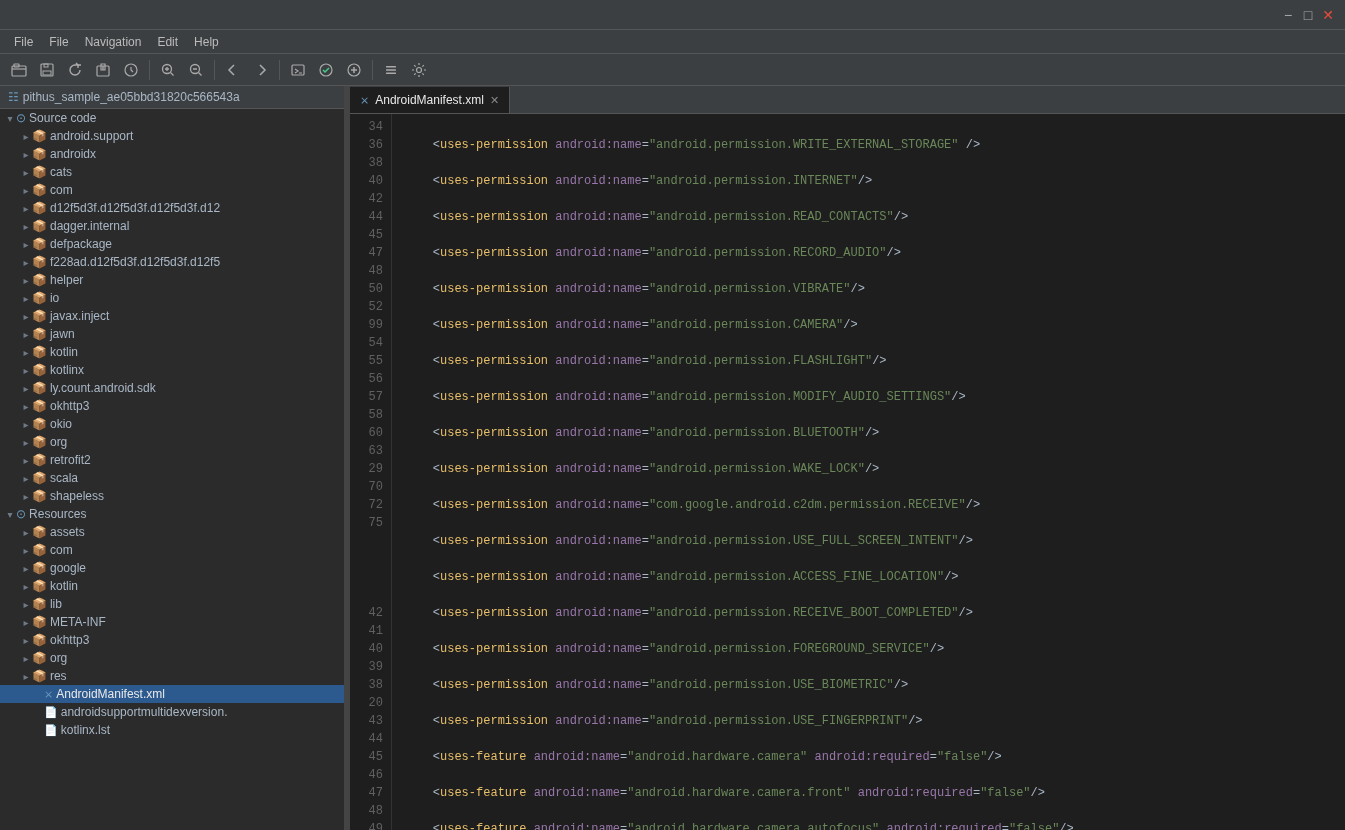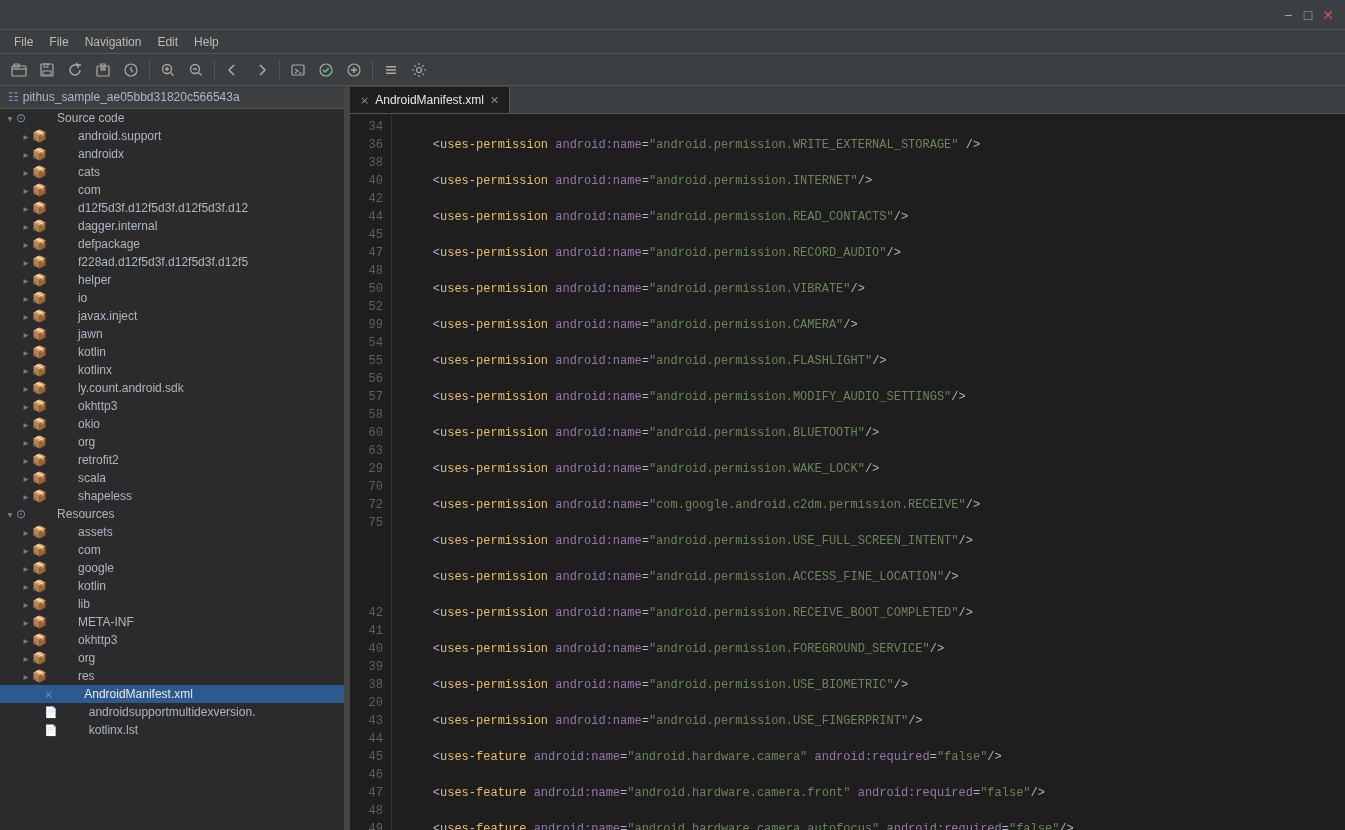--- a/index.html
+++ b/index.html
@@ -80,21 +80,21 @@
       display: flex;
       align-items: center;
       padding: 2px 0;
       cursor: pointer;
       white-space: nowrap;
       overflow: hidden;
       text-overflow: ellipsis;
     }
     .tree-item.selected { background: #2d5a8e; }
     .tree-arrow { color: #6e7a86; font-size: 10px; width: 12px; text-align: center; }
-    .tree-label { color: #a9b7c6; font-size: 12px; margin-left: 28px; }
+    .tree-label { color: #a9b7c6; font-size: 12px; }
 
     
     #drag-handle {
       width: 5px;
       background: #444;
       cursor: col-resize;
       position: relative;
     }
 
     

